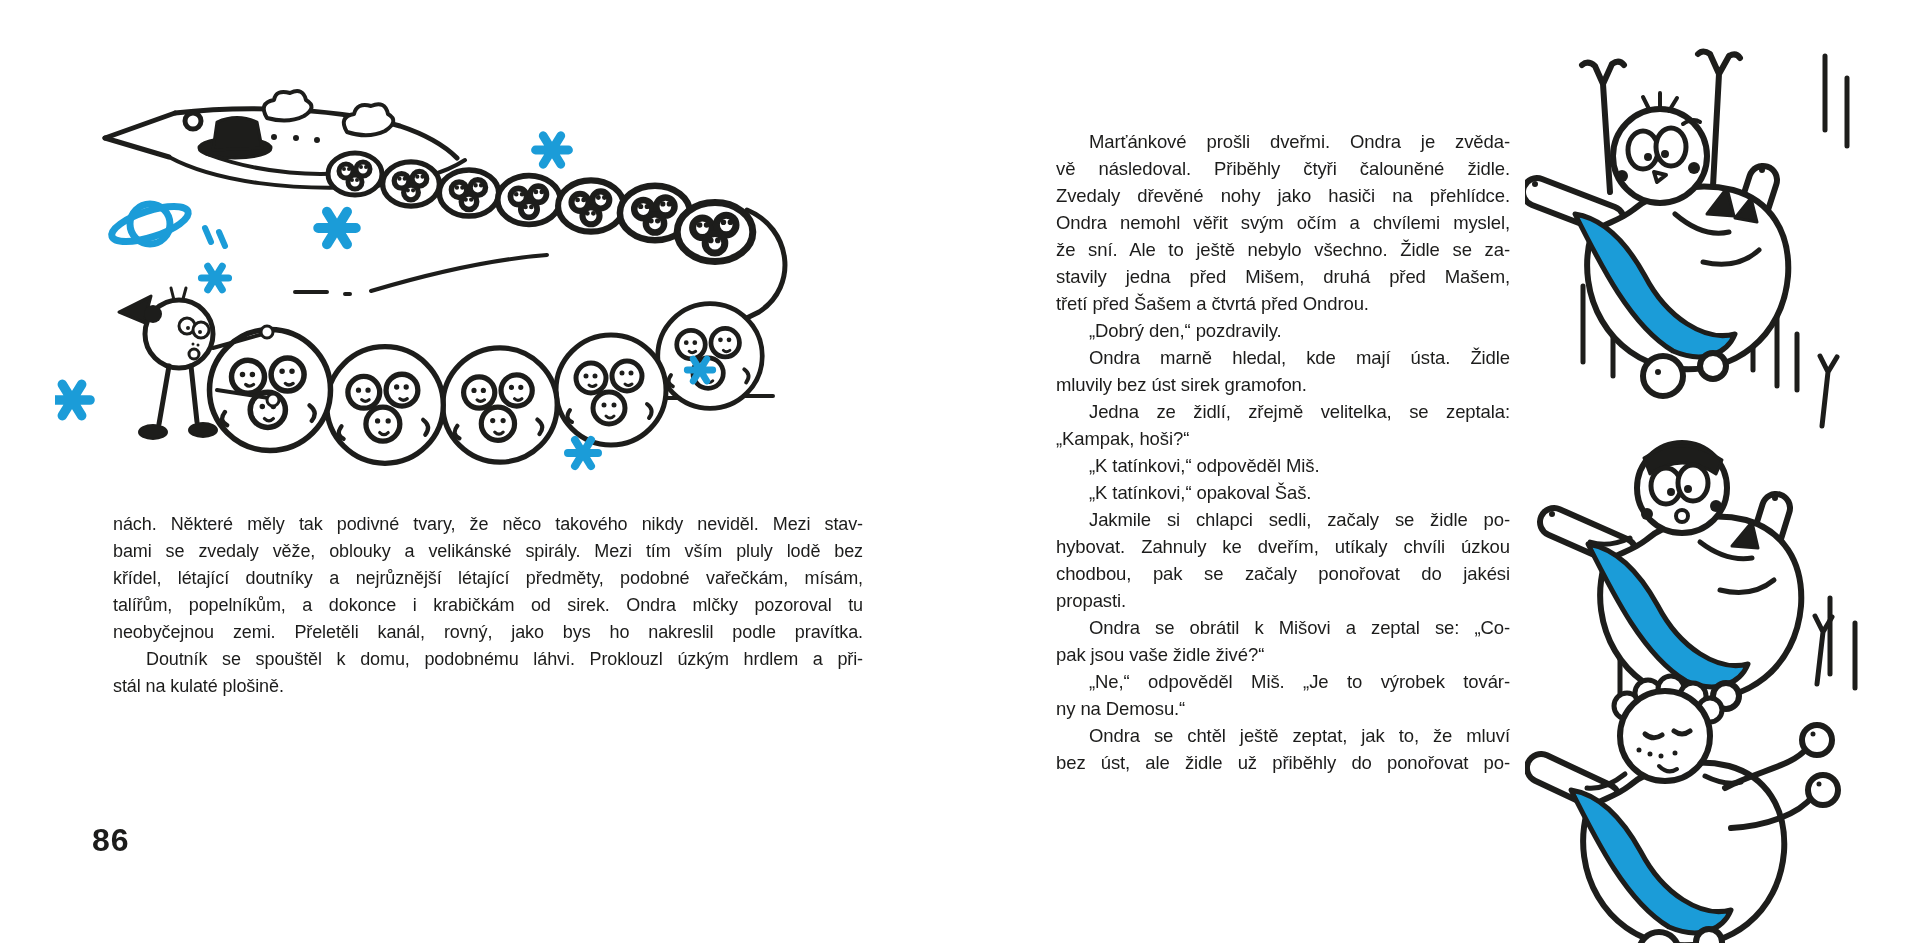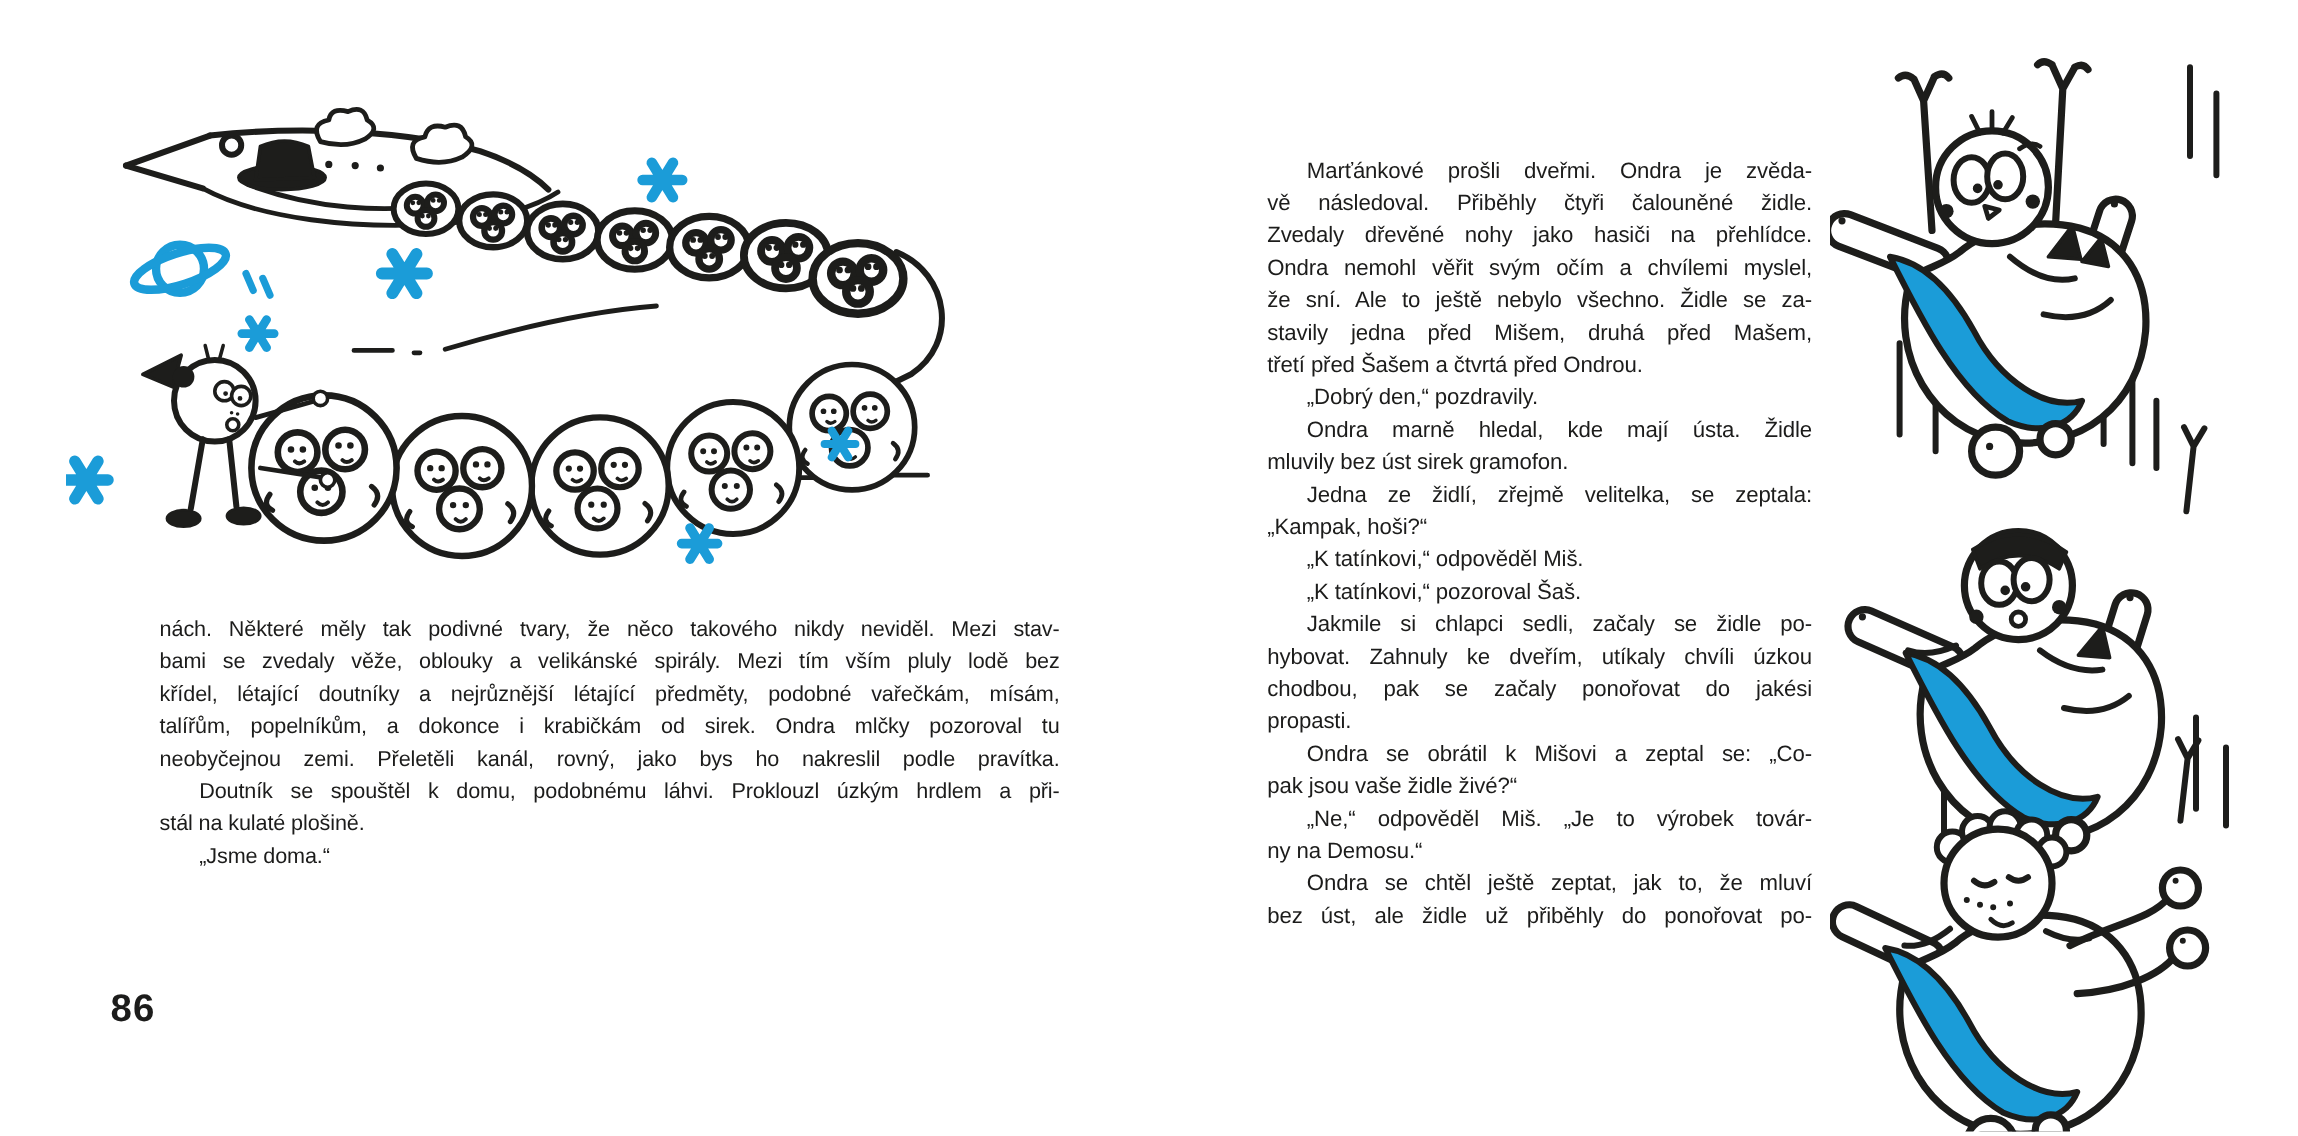--- a/index.html
+++ b/index.html
@@ -5,21 +5,21 @@
   html,body{margin:0;padding:0;}
   body{
     width:1915px;height:947px;position:relative;overflow:hidden;
     background:#ffffff;color:#1c1c1b;
     font-family:"Liberation Sans", sans-serif;
   }
   .abs{position:absolute;}
   .textcol .tline{height:27px;letter-spacing:-0.1px;white-space:normal;}
   .tline.just{text-align:justify;text-align-last:justify;}
   .tline.ind{text-indent:33px;}
-  #left-text{left:113px;top:511px;width:750px;font-size:18px;line-height:27px;margin-left:20px;}
+  #left-text{left:113px;top:511px;width:750px;font-size:18px;line-height:27px;}
   #right-text{left:1056px;top:128px;width:454px;font-size:18.5px;line-height:27px;}
   #page-number{left:92px;top:822px;font-size:32px;font-weight:bold;letter-spacing:1px;}
   svg{display:block;}
 </style>
 </head>
 <body>
 
 <div class="abs" style="left:55px;top:60px;width:740px;height:420px;">
 <svg width="740" height="420" viewBox="0 0 740 420">
   <defs>
@@ -127,40 +127,39 @@
 </div>
 
 <div id="left-text" class="abs textcol">
     <div class="tline just">nách. Některé měly tak podivné tvary, že něco takového nikdy neviděl. Mezi stav-</div>
     <div class="tline just">bami se zvedaly věže, oblouky a velikánské spirály. Mezi tím vším pluly lodě bez</div>
     <div class="tline just">křídel, létající doutníky a nejrůznější létající předměty, podobné vařečkám, mísám,</div>
     <div class="tline just">talířům, popelníkům, a dokonce i krabičkám od sirek. Ondra mlčky pozoroval tu</div>
     <div class="tline just">neobyčejnou zemi. Přeletěli kanál, rovný, jako bys ho nakreslil podle pravítka.</div>
     <div class="tline just ind">Doutník se spouštěl k domu, podobnému láhvi. Proklouzl úzkým hrdlem a při-</div>
     <div class="tline">stál na kulaté plošině.</div>
-    <div class="tline ind">„Jsme doma.“</div>
   </div>
 
 <div id="page-number" class="abs">86</div>
 
 <div id="right-text" class="abs textcol">
     <div class="tline just ind">Marťánkové prošli dveřmi. Ondra je zvěda-</div>
     <div class="tline just">vě následoval. Přiběhly čtyři čalouněné židle.</div>
     <div class="tline just">Zvedaly dřevěné nohy jako hasiči na přehlídce.</div>
     <div class="tline just">Ondra nemohl věřit svým očím a chvílemi myslel,</div>
     <div class="tline just">že sní. Ale to ještě nebylo všechno. Židle se za-</div>
     <div class="tline just">stavily jedna před Mišem, druhá před Mašem,</div>
     <div class="tline">třetí před Šašem a čtvrtá před Ondrou.</div>
     <div class="tline ind">„Dobrý den,“ pozdravily.</div>
     <div class="tline just ind">Ondra marně hledal, kde mají ústa. Židle</div>
     <div class="tline">mluvily bez úst sirek gramofon.</div>
     <div class="tline just ind">Jedna ze židlí, zřejmě velitelka, se zeptala:</div>
     <div class="tline">„Kampak, hoši?“</div>
     <div class="tline ind">„K tatínkovi,“ odpověděl Miš.</div>
-    <div class="tline ind">„K tatínkovi,“ pozoroval Šaš.</div>
+    <div class="tline ind">„K tatínkovi,“ opakoval Šaš.</div>
     <div class="tline just ind">Jakmile si chlapci sedli, začaly se židle po-</div>
     <div class="tline just">hybovat. Zahnuly ke dveřím, utíkaly chvíli úzkou</div>
     <div class="tline just">chodbou, pak se začaly ponořovat do jakési</div>
     <div class="tline">propasti.</div>
     <div class="tline just ind">Ondra se obrátil k Mišovi a zeptal se: „Co-</div>
     <div class="tline">pak jsou vaše židle živé?“</div>
     <div class="tline just ind">„Ne,“ odpověděl Miš. „Je to výrobek továr-</div>
     <div class="tline">ny na Demosu.“</div>
     <div class="tline just ind">Ondra se chtěl ještě zeptat, jak to, že mluví</div>
     <div class="tline just">bez úst, ale židle už přiběhly do ponořovat po-</div>

